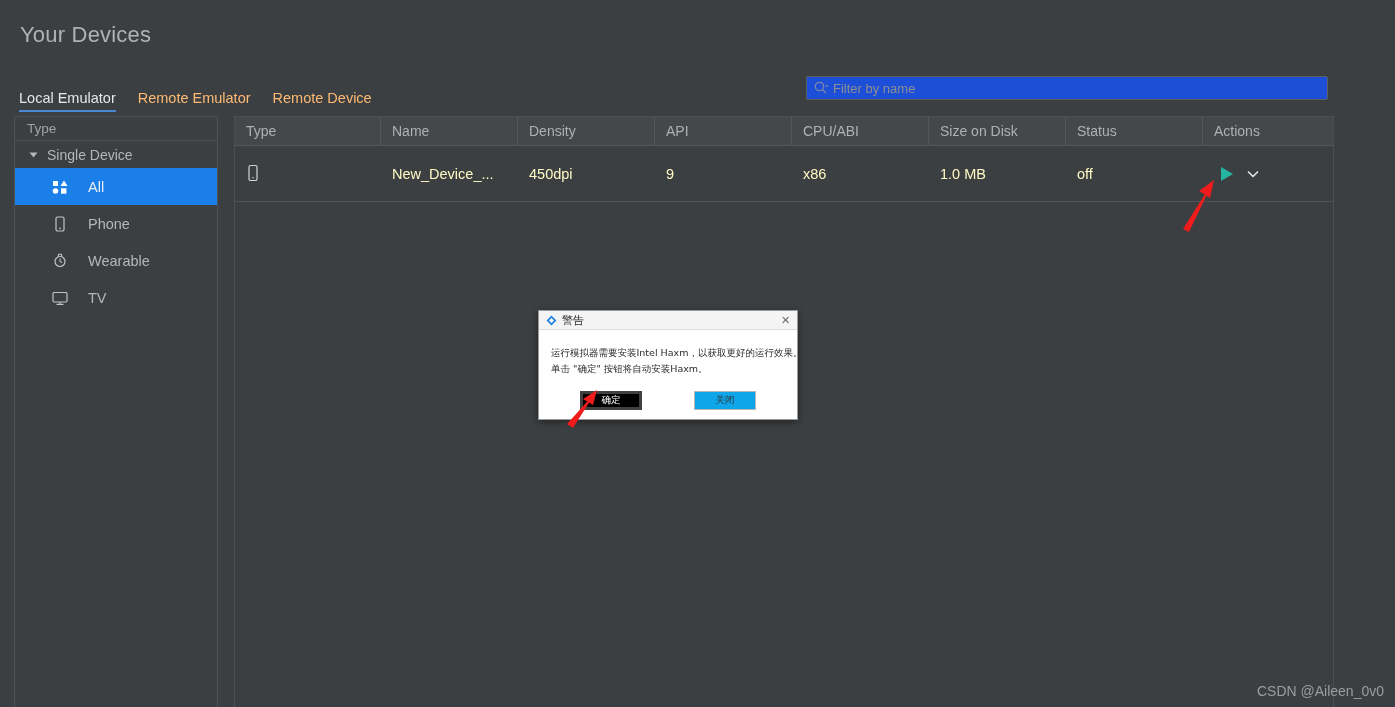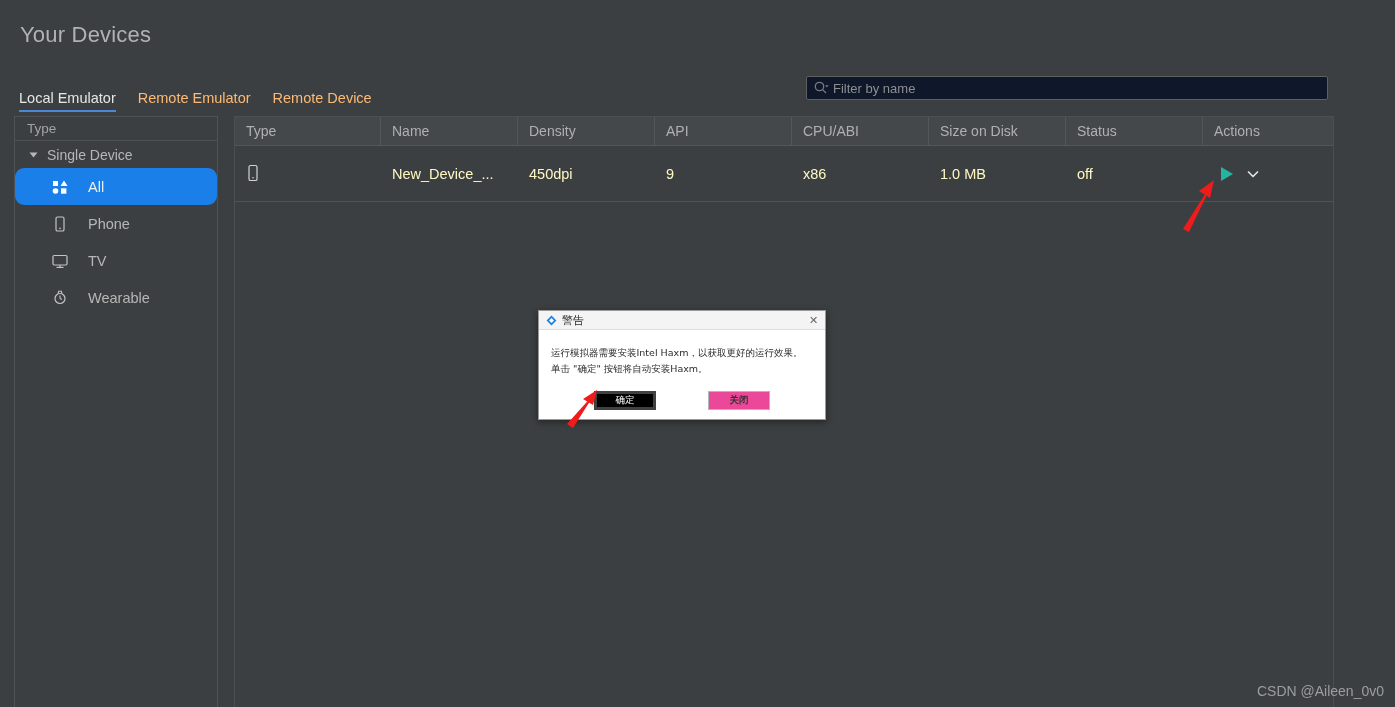--- a/index.html
+++ b/index.html
@@ -48,21 +48,21 @@
     border-bottom-color: #4a88d6;
   }
 
   
   #search-box {
     position: absolute;
     left: 806px;
     top: 76px;
     width: 522px;
     height: 24px;
-    background: #0f172a;
+    background: #1d4ed8;
     border: 1px solid #5e6060;
     border-radius: 2px;
     display: flex;
     align-items: center;
     box-sizing: border-box;
     padding: 0 6px;
   }
   #search-icon {
     width: 16px;
     height: 16px;
@@ -124,21 +124,20 @@
   }
   .side-item {
     height: 37px;
     display: flex;
     align-items: center;
     padding-left: 36px;
     font-size: 14.5px;
     color: #b6b6b6;
     box-sizing: border-box;
     cursor: default;
-    border-radius: 9px;
   }
   .side-item.selected { background: #1a7fe8; color: #e9eef3; }
   .side-icon {
     width: 18px;
     height: 18px;
     flex: 0 0 auto;
     margin-right: 19px;
     display: block;
   }
 
@@ -212,21 +211,21 @@
     border-bottom: 7px solid transparent;
     cursor: pointer;
   }
   #actions-chevron-icon { width: 16px; height: 16px; cursor: pointer; }
 
   
   #warning-dialog {
     position: absolute;
     left: 538px;
     top: 310px;
-    width: 288px;
+    width: 260px;
     height: 110px;
     background: #ffffff;
     border: 1px solid #9a9a9a;
     box-shadow: 0 2px 7px rgba(0,0,0,0.45);
     box-sizing: border-box;
     font-size: 12px;
     color: #303030;
   }
   #dialog-titlebar {
     height: 19px;
@@ -281,24 +280,23 @@
     justify-content: center;
     cursor: pointer;
     box-sizing: border-box;
   }
   #dialog-ok-button {
     background: #000000;
     color: #ffffff;
     border: 3px solid #404040;
   }
   #dialog-close-button {
-    background: #ec4899;
+    background: #0ea5e9;
     color: #333333;
     border: 1px solid #b6b6b6;
-    font-weight: bold;
   }
 
   
   .red-arrow { position: absolute; pointer-events: none; }
   #red-arrow-play   { left: 1180px; top: 180px; }
   #red-arrow-ok     { left: 565px;  top: 390px; }
 
   
   #watermark {
     position: absolute;
@@ -349,35 +347,35 @@
   <div class="side-item">
     <svg class="side-icon" viewBox="0 0 18 18">
       <rect x="5" y="2" width="8" height="14" rx="1.6" fill="none" stroke="#c3c3c3" stroke-width="1.2"></rect>
       <circle cx="9" cy="13.4" r="0.8" fill="#c3c3c3"></circle>
     </svg>
     <span>Phone</span>
   </div>
 
   <div class="side-item">
     <svg class="side-icon" viewBox="0 0 18 18">
-      <rect x="2" y="3.5" width="14" height="9.5" rx="1.2" fill="none" stroke="#c3c3c3" stroke-width="1.2"></rect>
-      <line x1="9" y1="13" x2="9" y2="15.2" stroke="#c3c3c3" stroke-width="1.2"></line>
-      <line x1="5.5" y1="15.4" x2="12.5" y2="15.4" stroke="#c3c3c3" stroke-width="1.2"></line>
-    </svg>
-    <span>TV</span>
-  </div>
-
-  <div class="side-item">
-    <svg class="side-icon" viewBox="0 0 18 18">
       <circle cx="9" cy="9.5" r="5" fill="none" stroke="#c3c3c3" stroke-width="1.2"></circle>
       <line x1="9" y1="6.6" x2="9" y2="9.5" stroke="#c3c3c3" stroke-width="1.1"></line>
       <line x1="9" y1="9.5" x2="11" y2="10.6" stroke="#c3c3c3" stroke-width="1.1"></line>
       <path d="M7 4.8 L7.6 2.2 L10.4 2.2 L11 4.8" fill="none" stroke="#c3c3c3" stroke-width="1.1"></path>
     </svg>
     <span>Wearable</span>
+  </div>
+
+  <div class="side-item">
+    <svg class="side-icon" viewBox="0 0 18 18">
+      <rect x="2" y="3.5" width="14" height="9.5" rx="1.2" fill="none" stroke="#c3c3c3" stroke-width="1.2"></rect>
+      <line x1="9" y1="13" x2="9" y2="15.2" stroke="#c3c3c3" stroke-width="1.2"></line>
+      <line x1="5.5" y1="15.4" x2="12.5" y2="15.4" stroke="#c3c3c3" stroke-width="1.2"></line>
+    </svg>
+    <span>TV</span>
   </div>
 </div>
 
 <div id="device-table">
   <div id="table-head">
     <div class="th cw-type">Type</div>
     <div class="th cw-name">Name</div>
     <div class="th cw-density">Density</div>
     <div class="th cw-api">API</div>
     <div class="th cw-cpu">CPU/ABI</div>

